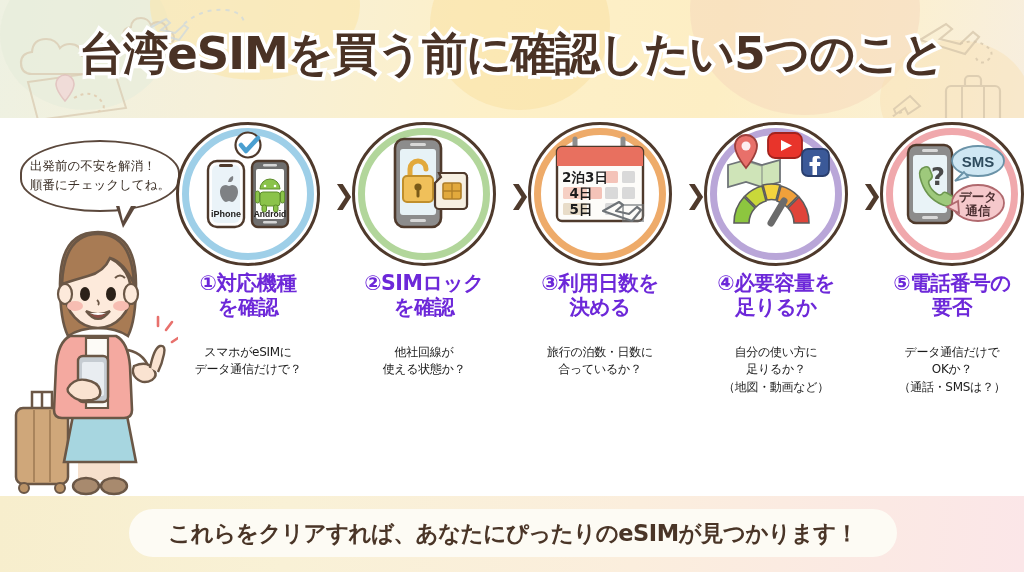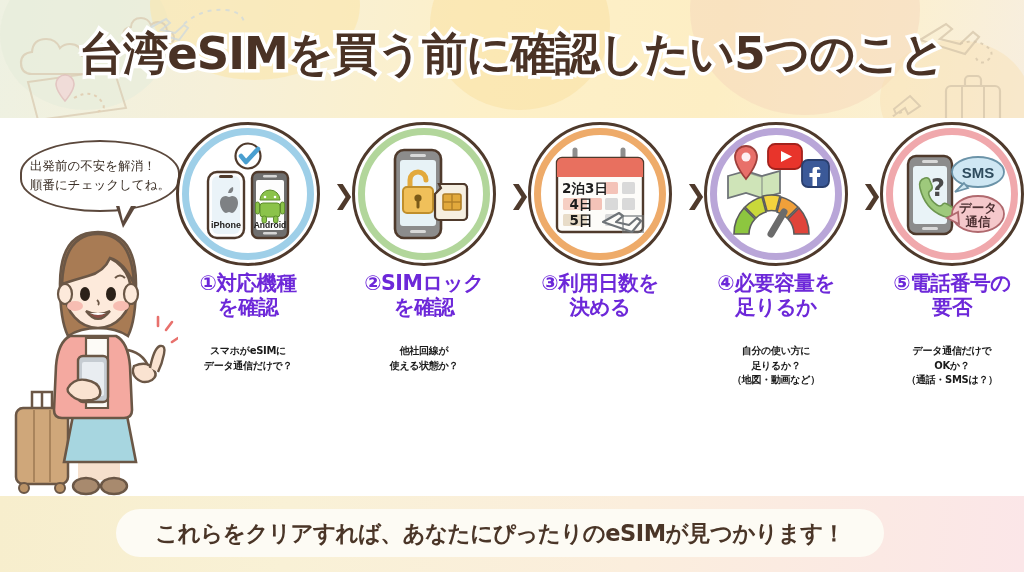--- a/index.html
+++ b/index.html
@@ -69,49 +69,49 @@
   .circle-wrap{position:relative;width:160px;height:150px;}
   .ring{
     position:absolute;left:8px;top:4px;width:144px;height:144px;border-radius:50%;
     border:3px solid #4f3a2c;box-sizing:border-box;background:#fff;
   }
   .ring-inner{
     position:absolute;left:14px;top:10px;width:132px;height:132px;border-radius:50%;
     border:7px solid #9ecfe8;box-sizing:border-box;
   }
   .icon-area{
-    position:absolute;left:22px;top:18px;width:116px;height:116px;
+    position:absolute;left:22px;top:7px;width:116px;height:116px;
     display:flex;align-items:center;justify-content:center;
   }
   .arrow{
     position:absolute;top:64px;width:26px;height:26px;
     color:#4f3a2c;font-size:26px;font-weight:bold;line-height:26px;text-align:center;
     font-family:"DejaVu Sans",sans-serif;
   }
 
   .step-title{
     position:absolute;top:153px;width:160px;text-align:center;
     font-size:20.5px;line-height:1.17;font-weight:bold;color:#6d28d9;
     font-family:"DejaVu Sans","Liberation Sans",sans-serif;
     letter-spacing:-0.5px;
   }
   .step-desc{
     position:absolute;top:226px;width:172px;left:-6px;text-align:center;
-    font-size:10px;line-height:1.45;font-weight:bold;color:#1b1b1b;
+    font-size:12px;line-height:1.45;font-weight:normal;color:#1b1b1b;
     font-family:"DejaVu Sans","Liberation Sans",sans-serif;
     letter-spacing:-0.3px;
   }
 
   
   .footer{
     position:absolute;left:0;top:496px;width:1024px;height:76px;
     background:linear-gradient(95deg,#f7eecd 0%,#f9f1d6 28%,#fbeedd 62%,#fbe6e8 100%);
   }
   .footer-pill{
-    position:absolute;left:116px;top:13px;width:768px;height:48px;
+    position:absolute;left:129px;top:13px;width:768px;height:48px;
     background:#fdfbf4;border-radius:26px;
     display:flex;align-items:center;justify-content:center;
   }
   .footer-text{
     font-size:22.5px;font-weight:bold;color:#4a3527;letter-spacing:-0.5px;
     font-family:"DejaVu Sans","Liberation Sans",sans-serif;white-space:nowrap;
   }
 </style>
 </head>
 <body>
@@ -339,20 +339,24 @@
               <text x="36" y="81" font-size="13.5" font-weight="bold" text-anchor="middle" fill="#1d1d1d" font-family="DejaVu Sans, sans-serif">5日</text>
               <path d="M58 78 l16 -9 l4 3 l-7 6 l13 3 l8 -7 l4 3 l-9 11 z" fill="#fdfcf9" stroke="#6f7478" stroke-width="2.2" stroke-linejoin="round"></path>
               <path d="M78 72 l20 0 l0 16 l-20 0 z" fill="none" stroke="#6f7478" stroke-width="2" opacity="0.6"></path>
             </svg>
           </div>
         </div>
         <div class="step-title">
           <span>③</span><span>利用日数を</span><br>
           <span>決める</span>
         </div>
+        <div class="step-desc">
+          <span>旅行の泊数・日数に</span><br>
+          <span>合っているか？</span>
+        </div>
       </div>
 
       <div class="arrow" style="left:515px;">❯</div>
 
       <div class="step" style="left:528px;">
         <div class="circle-wrap">
           <div class="ring"></div>
           <div class="ring-inner" style="border-color:#b9a6d8;"></div>
           <div class="icon-area">
             <svg width="112" height="104" viewBox="0 0 112 104">

